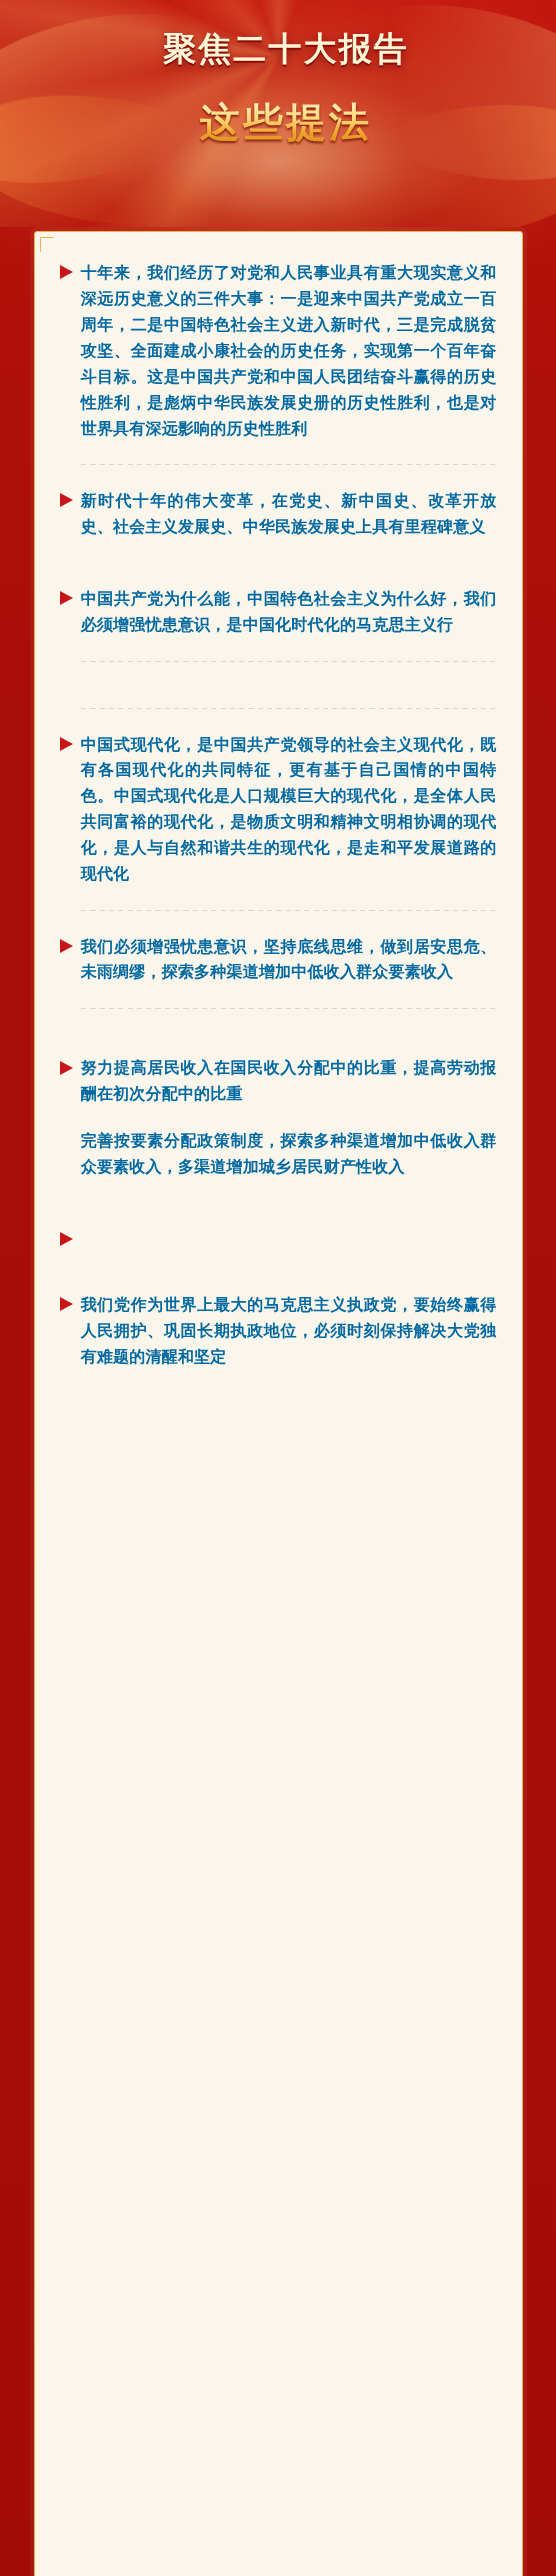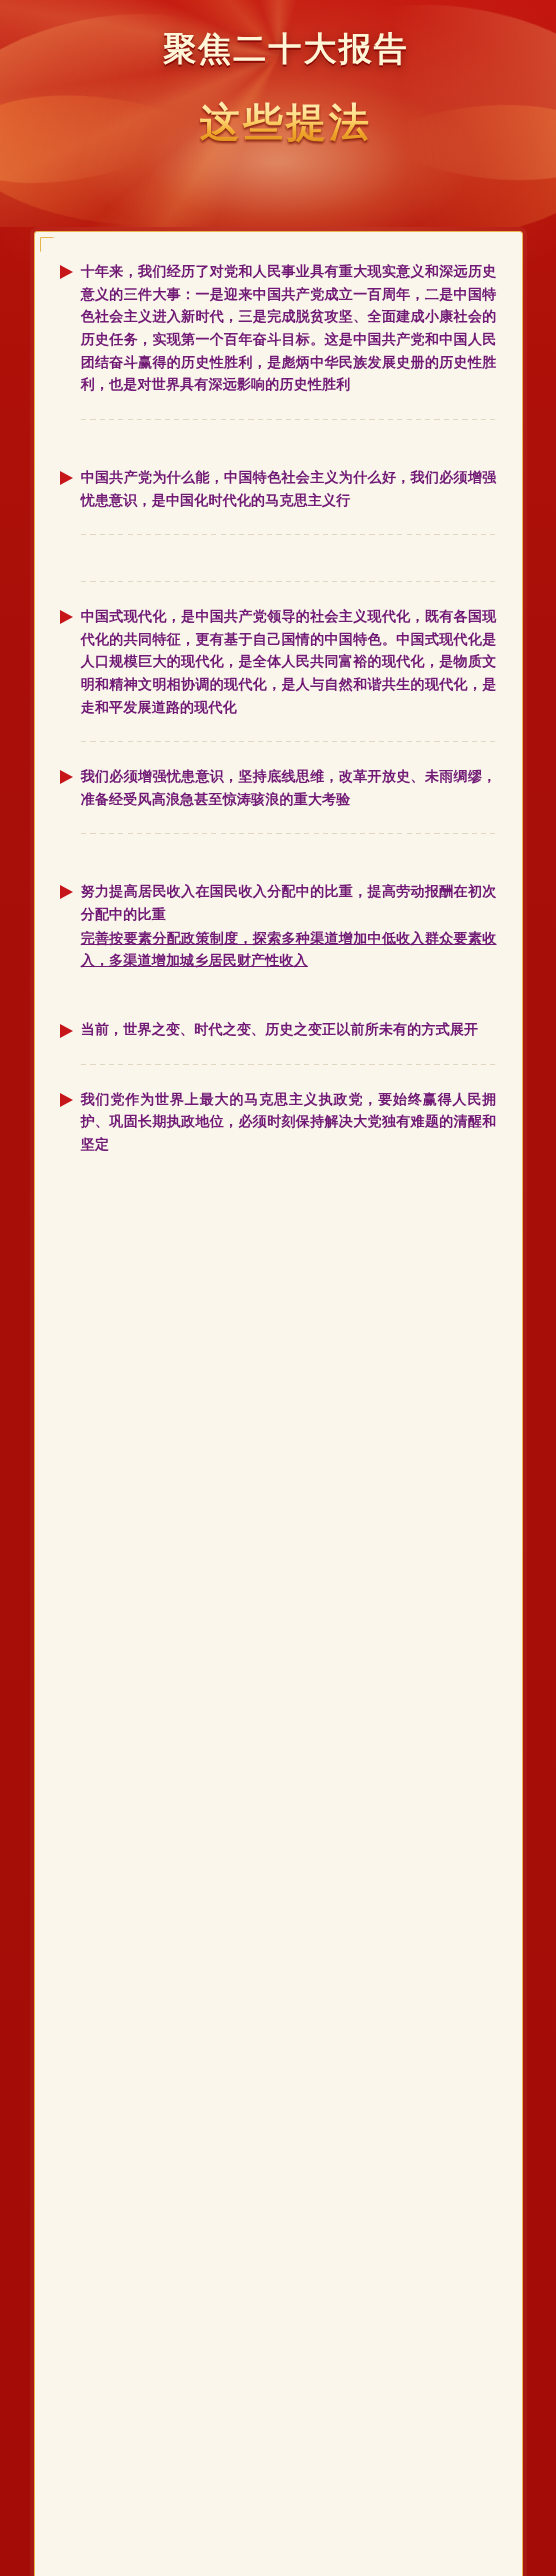--- a/index.html
+++ b/index.html
@@ -110,28 +110,28 @@
   .arrow {
     flex:0 0 auto;
     margin:5.2px 8.2px 0 0;
     width:0; height:0;
     border-left:13.4px solid #c7161a;
     border-top:7.7px solid transparent;
     border-bottom:7.7px solid transparent;
   }
   .body { flex:1 1 auto; }
   .para {
-    font-size:14px;
+    font-size:16px;
     line-height:1.62;
-    color:#701a75;
+    color:#0369a1;
     letter-spacing:0.2px;
     text-align:justify;
     font-weight:600;
   }
-  .para + .para { margin-top:1px;text-decoration:underline; }
+  .para + .para { margin-top:21px; }
   .sep {
     height:0.5px;
     background:repeating-linear-gradient(90deg,#e0d6c2 0 5.2px, rgba(0,0,0,0) 5.2px 9.3px);
     margin:0 0 23px 21.6px;
   }
 </style>
 </head>
 <body>
 
 <div class="page">
@@ -153,20 +153,26 @@
   <div class="panel">
 
     <div class="item">
       <span class="arrow"></span>
       <div class="body">
         <p class="para">十年来，我们经历了对党和人民事业具有重大现实意义和深远历史意义的三件大事：一是迎来中国共产党成立一百周年，二是中国特色社会主义进入新时代，三是完成脱贫攻坚、全面建成小康社会的历史任务，实现第一个百年奋斗目标。这是中国共产党和中国人民团结奋斗赢得的历史性胜利，是彪炳中华民族发展史册的历史性胜利，也是对世界具有深远影响的历史性胜利</p>
       </div>
     </div>
     <div class="sep"></div>
 
+    <div class="item">
+      <span class="arrow"></span>
+      <div class="body">
+        <p class="para">新时代十年的伟大变革，在党史、新中国史、改革开放史、社会主义发展史、中华民族发展史上具有里程碑意义</p>
+      </div>
+    </div>
     <div class="sep"></div>
 
     <div class="item">
       <span class="arrow"></span>
       <div class="body">
         <p class="para">中国共产党为什么能，中国特色社会主义为什么好，我们必须增强忧患意识，是中国化时代化的马克思主义行</p>
       </div>
     </div>
     <div class="sep"></div>
 
@@ -178,40 +184,39 @@
       <span class="arrow"></span>
       <div class="body">
         <p class="para">中国式现代化，是中国共产党领导的社会主义现代化，既有各国现代化的共同特征，更有基于自己国情的中国特色。中国式现代化是人口规模巨大的现代化，是全体人民共同富裕的现代化，是物质文明和精神文明相协调的现代化，是人与自然和谐共生的现代化，是走和平发展道路的现代化</p>
       </div>
     </div>
     <div class="sep"></div>
 
     <div class="item">
       <span class="arrow"></span>
       <div class="body">
-        <p class="para">我们必须增强忧患意识，坚持底线思维，改革开放史、未雨绸缪，准备经受风高浪急甚至惊涛骇浪的重大考验</p>
+        <p class="para">我们必须增强忧患意识，坚持底线思维，做到居安思危、未雨绸缪，探索多种渠道增加中低收入群众要素收入</p>
       </div>
     </div>
     <div class="sep"></div>
 
     <div class="sep"></div>
 
     <div class="item">
       <span class="arrow"></span>
       <div class="body">
         <p class="para">努力提高居民收入在国民收入分配中的比重，提高劳动报酬在初次分配中的比重</p>
         <p class="para">完善按要素分配政策制度，探索多种渠道增加中低收入群众要素收入，多渠道增加城乡居民财产性收入</p>
       </div>
     </div>
     <div class="sep"></div>
 
     <div class="item">
       <span class="arrow"></span>
       <div class="body">
-        <p class="para">当前，世界之变、时代之变、历史之变正以前所未有的方式展开</p>
       </div>
     </div>
     <div class="sep"></div>
 
     <div class="item">
       <span class="arrow"></span>
       <div class="body">
         <p class="para">我们党作为世界上最大的马克思主义执政党，要始终赢得人民拥护、巩固长期执政地位，必须时刻保持解决大党独有难题的清醒和坚定</p>
       </div>
     </div>

